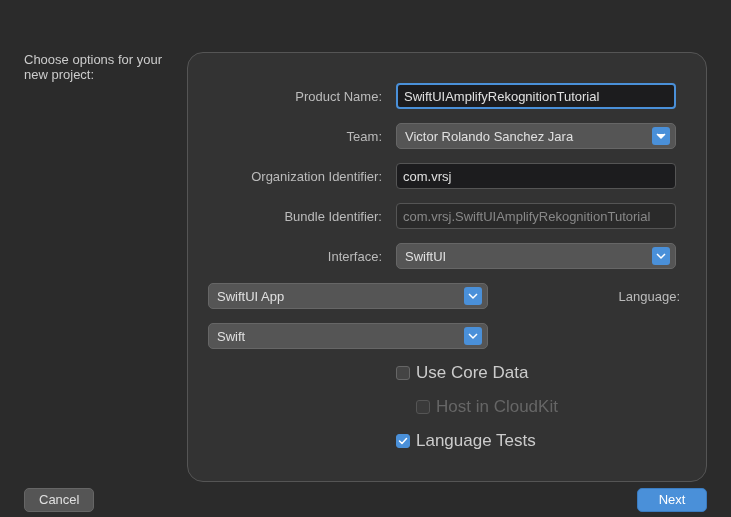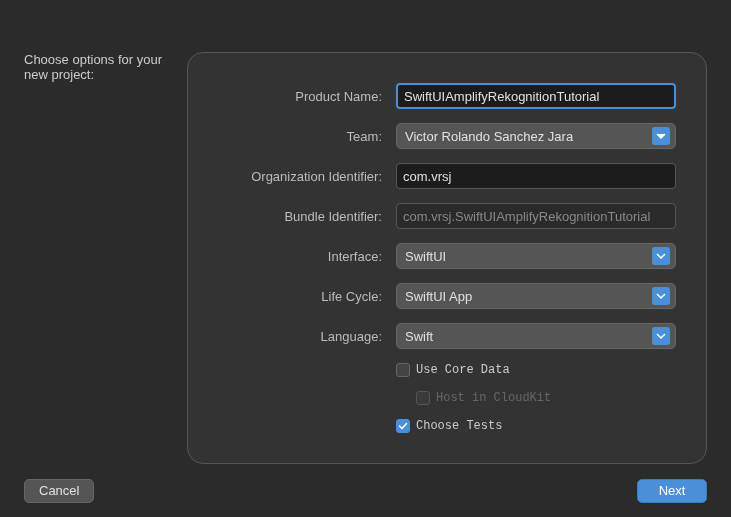--- a/index.html
+++ b/index.html
@@ -144,23 +144,22 @@
       border-color: #4a90d9;
     }
 
     .checkbox.disabled {
       background: #3a3a3a;
       border-color: #555;
       cursor: default;
     }
 
     .checkbox-label {
-      font-size: 12px;
+      font-size: 17px;
       color: #cccccc;
-      font-family: Liberation Mono, monospace;
     }
 
     .checkbox-label.disabled {
       color: #666;
     }
 
     .footer {
       height: 60px;
       display: flex;
       align-items: center;
@@ -242,21 +241,20 @@
         <select class="select-input">
           <option>SwiftUI</option>
         </select>
         <div class="select-arrow">
           <svg viewBox="0 0 12 12" fill="none">
               <path d="M2 4l4 4 4-4" stroke="white" stroke-width="1.5"></path>
             </svg>
         </div>
       </div>
 
-      <div class="label">Life Cycle:</div>
       <div class="select-wrapper">
         <select class="select-input">
           <option>SwiftUI App</option>
         </select>
         <div class="select-arrow">
           <svg viewBox="0 0 12 12" fill="none">
               <path d="M2 4l4 4 4-4" stroke="white" stroke-width="1.5"></path>
             </svg>
         </div>
       </div>
@@ -285,21 +283,21 @@
         <span class="checkbox-label disabled">Host in CloudKit</span>
       </div>
 
       <div></div>
       <div class="checkbox-row">
         <div class="checkbox checked">
           <svg width="10" height="10" viewBox="0 0 10 10" fill="none">
             <path d="M1.5 5l2.5 2.5 4.5-5" stroke="white" stroke-width="1.5" stroke-linecap="round" stroke-linejoin="round"></path>
           </svg>
         </div>
-        <span class="checkbox-label">Choose Tests</span>
+        <span class="checkbox-label">Language Tests</span>
       </div>
 
     </div>
   </div>
 </div>
 
 <div class="footer">
   <div class="footer-left">
     <button class="btn btn-cancel">Cancel</button>
   </div>

